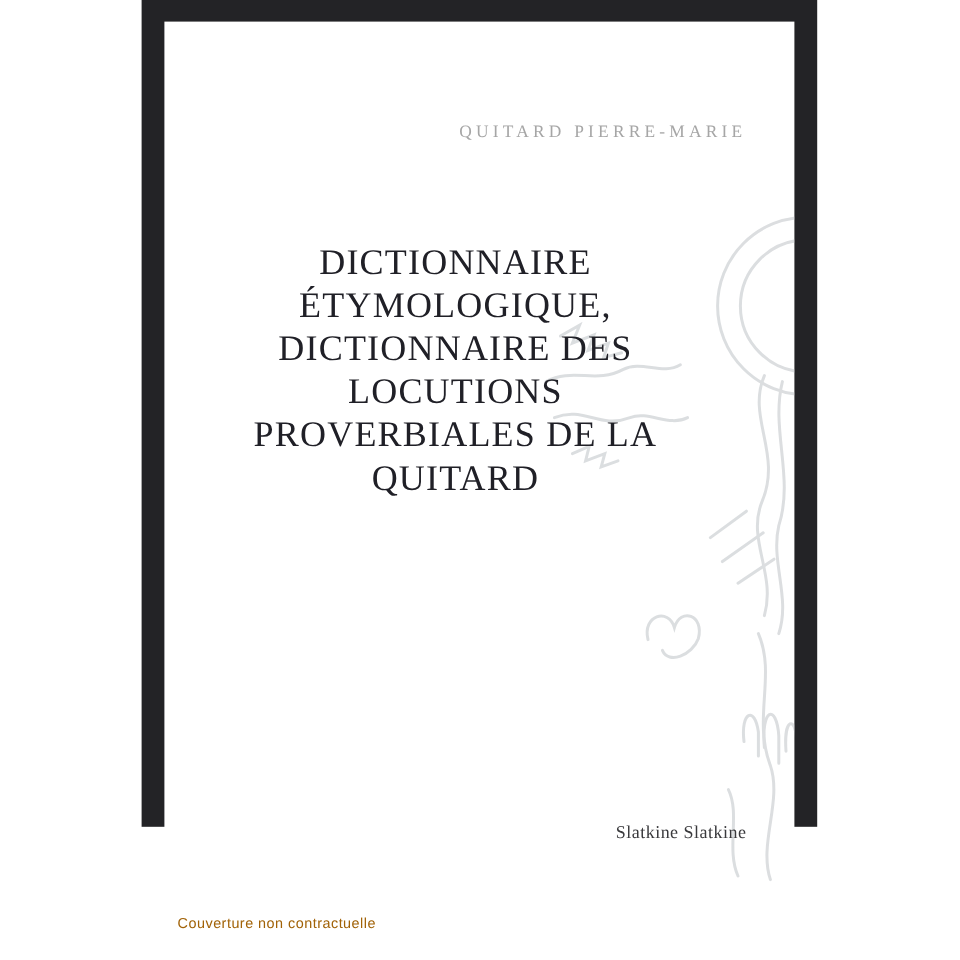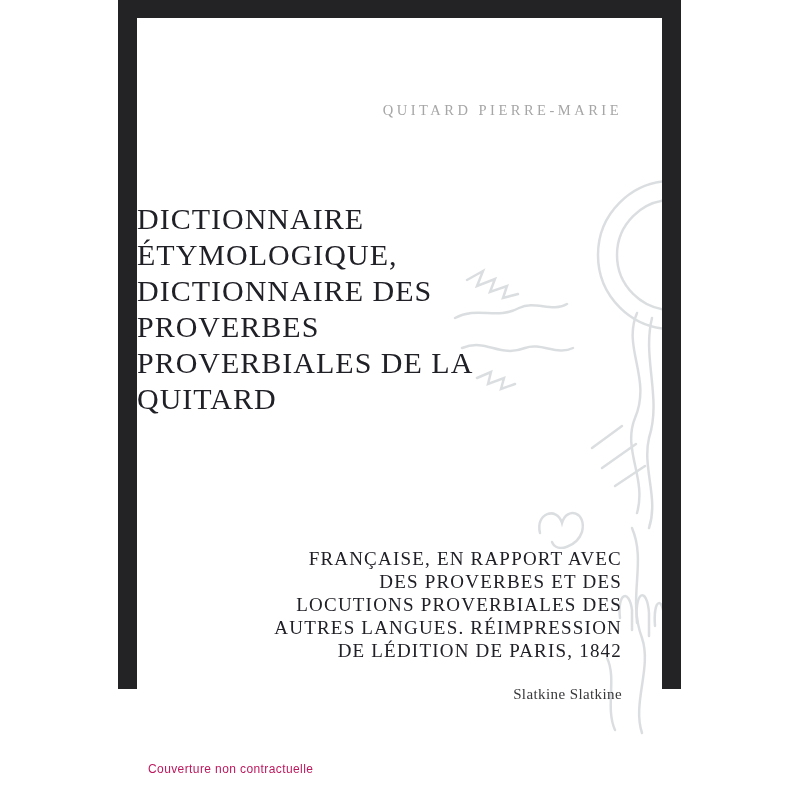--- a/index.html
+++ b/index.html
@@ -52,21 +52,21 @@
     letter-spacing: 3.5px;
     color: #a6a6a6;
     z-index: 2;
   }
 
   .book-title {
     position: absolute;
     top: 183px;
     left: 0;
     right: 40px;
-    text-align: left;
+    text-align: center;
     font-size: 30px;
     line-height: 36px;
     letter-spacing: 1px;
     color: #202027;
     z-index: 2;
   }
   .book-title .line { display: block; }
 
   .book-subtitle {
     position: absolute;
@@ -96,21 +96,21 @@
   }
 
   .cover-caption {
     position: absolute;
     top: 744px;
     left: 11px;
     font-family: "Liberation Sans", sans-serif;
     font-size: 12px;
     line-height: 14px;
     letter-spacing: 0.4px;
-    color: #be185d;
+    color: #a16207;
     z-index: 2;
   }
 </style>
 </head>
 <body>
 
 <div class="screenshot">
   <div class="cover-frame">
     <div class="cover-page">
 
@@ -131,32 +131,25 @@
         <path d="M 470 640 C 480 660, 468 690, 478 712"></path>
         <path d="M 455 430 l 30 -22 M 465 450 l 34 -24 M 478 468 l 30 -20"></path>
       </svg>
 
       <div class="author-name">QUITARD PIERRE-MARIE</div>
 
       <div class="book-title">
         <span class="line">DICTIONNAIRE</span>
         <span class="line">ÉTYMOLOGIQUE,</span>
         <span class="line">DICTIONNAIRE DES</span>
-        <span class="line">PROVERBES</span>
+        <span class="line">LOCUTIONS</span>
         <span class="line">PROVERBIALES DE LA</span>
         <span class="line">QUITARD</span>
       </div>
 
-      <div class="book-subtitle">
-        <span class="line">FRANÇAISE, EN RAPPORT AVEC</span>
-        <span class="line">DES PROVERBES ET DES</span>
-        <span class="line">LOCUTIONS PROVERBIALES DES</span>
-        <span class="line">AUTRES LANGUES. RÉIMPRESSION</span>
-        <span class="line">DE LÉDITION DE PARIS, 1842</span>
-      </div>
 
       <div class="publisher-name">Slatkine Slatkine</div>
 
       <div class="cover-caption">Couverture non contractuelle</div>
 
     </div>
   </div>
 </div>
 
 </body></html>

